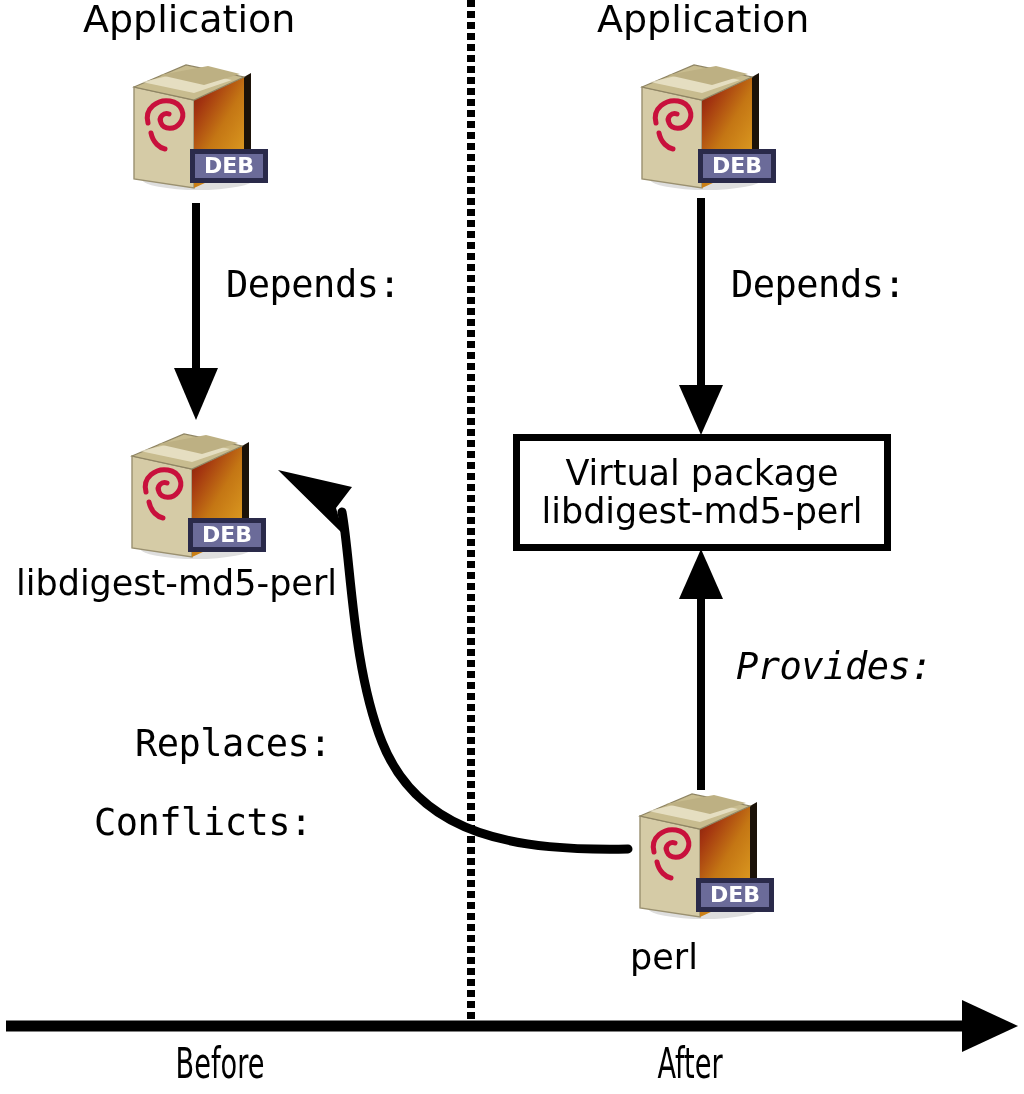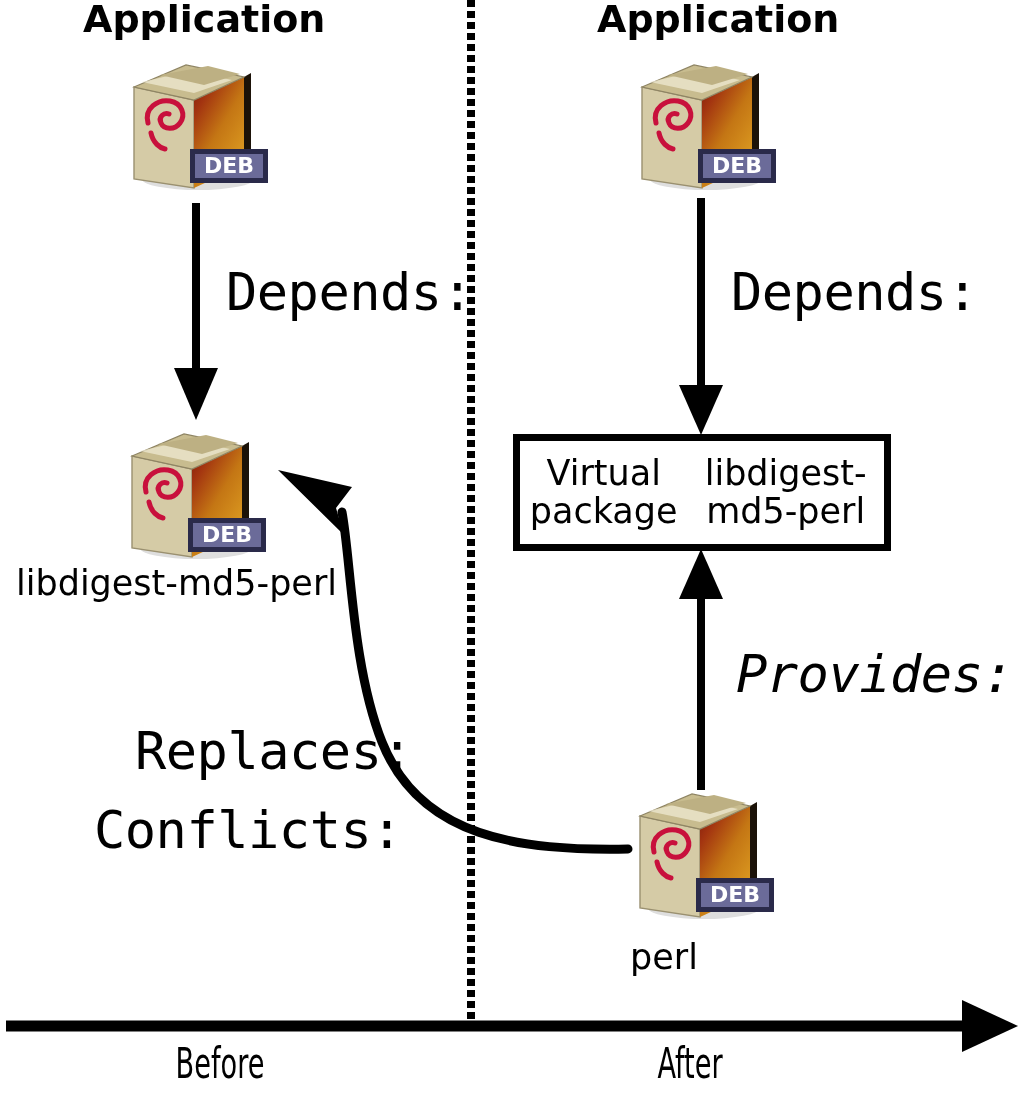--- a/index.html
+++ b/index.html
@@ -41,38 +41,38 @@
     font-family: "DejaVu Sans Mono", monospace;
     font-weight: 400;
     letter-spacing: -0.5px;
   }
   .cond {
     font-family: "Liberation Sans Narrow", "DejaVu Sans Condensed", "DejaVu Sans", sans-serif;
     font-weight: 400;
     transform: scaleX(0.72);
     transform-origin: center center;
   }
-  .title-app { font-size: 38px; font-weight: bold; }
+  .title-app { font-size: 38px; }
   .label-pkg { font-size: 35px; }
-  .rel-word  { font-size: 52px; }
+  .rel-word  { font-size: 37px; }
   .vbox-text { font-size: 35px; }
   .axis-word { font-size: 42px; }
 
   
   .vbox {
     position: absolute;
     left: 513px;
     top: 434px;
     width: 378px;
     height: 117px;
     border: 7px solid #000000;
     background: #ffffff;
     box-sizing: border-box;
     display: flex;
-    flex-direction: row;
+    flex-direction: column;
     align-items: center;
     justify-content: center;
   }
   .vbox-line { line-height: 1.08; text-align: center; }
 
   
   .pkgicon {
     position: absolute;
     width: 152px;
     height: 142px;

